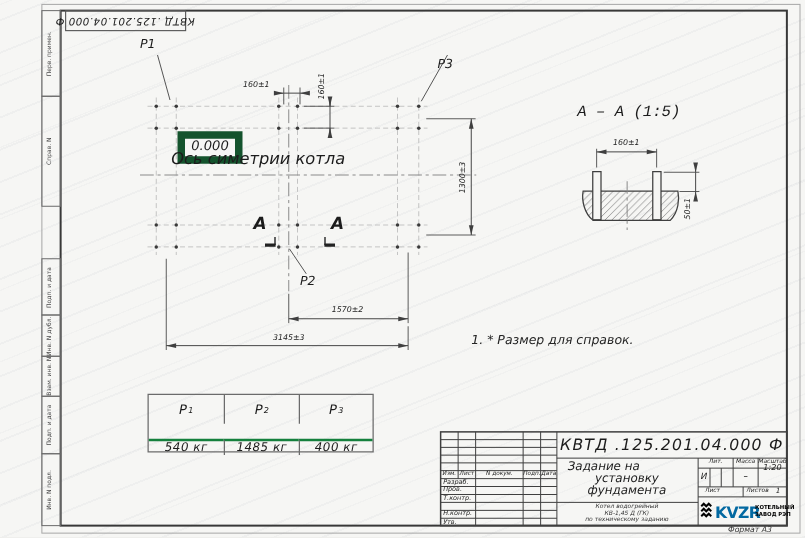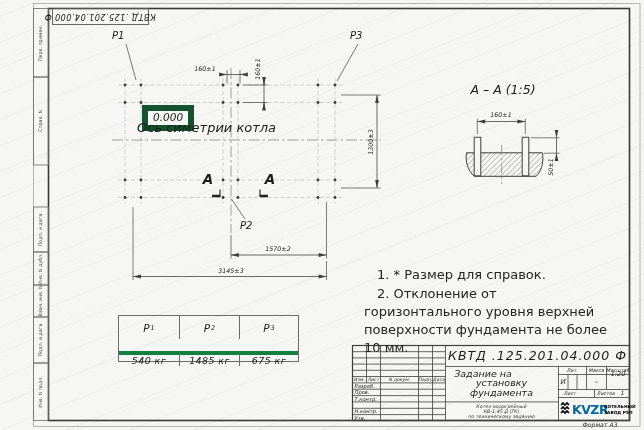--- a/index.html
+++ b/index.html
@@ -13,26 +13,26 @@
   .ctr{transform:translate(-50%,-50%);}
   .rot{transform:translate(-50%,-50%) rotate(-90deg);}
   .flip{transform:translate(-50%,-50%) rotate(180deg);}
   .upright{font-style:normal;}
   .elev{border:6px solid #14532d;padding:1px 5px 2px 5px;background:rgba(246,246,244,.85);}
   .loadtable{position:absolute;left:118px;top:315px;width:179px;height:45px;
              border:1px solid #6b6b6b;display:grid;
              grid-template-columns:60px 60px 1fr;grid-template-rows:23px 1fr;}
   .lt-cell{display:flex;align-items:center;justify-content:center;font-style:italic;color:#1c1c1c;}
   .lt-cell.c2,.lt-cell.c3{border-left:1px solid #6b6b6b;}
-  .lt-cell.r2{border-top:4px solid #15803d;margin-top:12px;}
+  .lt-cell.r2{border-top:2px solid #15803d;margin-top:12px;}
   .lt-head{font-size:10.5px;}
   .lt-head sub{font-size:6.5px;margin-left:1px;}
   .lt-val{font-size:9.5px;letter-spacing:.4px;}
   .notes{position:absolute;left:364px;top:266px;width:254px;color:#242424;}
-  .notes p{margin:0 0 1px 0;font-size:13px;line-height:1.38;text-indent:13px;}
+  .notes p{margin:0 0 1px 0;font-size:10px;font-style:italic;line-height:1.38;text-indent:13px;}
   .logo-kvzr{position:absolute;left:572px;top:402px;font-size:12.5px;font-weight:900;
              letter-spacing:-.5px;color:#0369a1;font-style:normal;}
   .logo-cap{position:absolute;left:604px;top:404px;font-size:4.3px;font-weight:bold;
             color:#000;font-style:normal;line-height:1.35;}
 </style>
 </head>
 <body>
 
 <div class="sheet">
 
@@ -175,59 +175,58 @@
 
   <div class="t rot upright" style="left:41px;top:43px;font-size:4.8px;color:#4a4a4a;">Перв. примен.</div>
   <div class="t rot upright" style="left:41px;top:121px;font-size:4.8px;color:#4a4a4a;">Справ. N</div>
   <div class="t rot upright" style="left:41px;top:229.5px;font-size:4.8px;color:#4a4a4a;">Подп. и дата</div>
   <div class="t rot upright" style="left:41px;top:268.5px;font-size:4.8px;color:#4a4a4a;">Инв. N дубл.</div>
   <div class="t rot upright" style="left:41px;top:301px;font-size:4.8px;color:#4a4a4a;">Взам. инв. N</div>
   <div class="t rot upright" style="left:41px;top:340px;font-size:4.8px;color:#4a4a4a;">Подп. и дата</div>
   <div class="t rot upright" style="left:41px;top:391.5px;font-size:4.8px;color:#4a4a4a;">Инв. N подл.</div>
 
   <div class="t" style="left:112px;top:31px;font-size:10px;">P1</div>
-  <div class="t" style="left:350px;top:31px;font-size:10px;">P3</div>
+  <div class="t" style="left:350px;top:47px;font-size:10px;">P3</div>
   <div class="t" style="left:240px;top:221px;font-size:10px;">P2</div>
   <div class="t elev" style="left:142px;top:105px;font-size:10.5px;">0.000</div>
   <div class="t" style="left:137px;top:121px;font-size:13px;">Ось симетрии котла</div>
 
   <div class="t ctr" style="left:205px;top:69px;font-size:6.3px;">160±1</div>
   <div class="t rot" style="left:257.5px;top:69px;font-size:6.3px;">160±1</div>
   <div class="t rot" style="left:370.5px;top:141.5px;font-size:6.3px;">1300±3</div>
   <div class="t ctr" style="left:278px;top:248.5px;font-size:6.3px;">1570±2</div>
   <div class="t ctr" style="left:231px;top:270.5px;font-size:6.3px;">3145±3</div>
 
   <div class="t ctr" style="left:208px;top:180px;font-size:13.5px;font-weight:bold;">А</div>
   <div class="t ctr" style="left:270px;top:180px;font-size:13.5px;font-weight:bold;">А</div>
 
-  <div class="t ctr" style="left:503px;top:90px;font-size:12.5px;">А – А (1:5)</div>
+  <div class="t ctr" style="left:503px;top:90px;font-size:12.5px;font-family:Liberation Mono, monospace;">А – А (1:5)</div>
   <div class="t ctr" style="left:501px;top:114.5px;font-size:6.3px;">160±1</div>
   <div class="t rot" style="left:550.5px;top:167px;font-size:6.3px;">50±1</div>
 
   <div class="loadtable">
     <div class="lt-cell lt-head c1">
         <span>P</span>
         <sub>1</sub>
       </div>
     <div class="lt-cell lt-head c2">
         <span>P</span>
         <sub>2</sub>
       </div>
     <div class="lt-cell lt-head c3">
         <span>P</span>
         <sub>3</sub>
       </div>
     <div class="lt-cell lt-val r2 c1">540 кг</div>
     <div class="lt-cell lt-val r2 c2">1485 кг</div>
-    <div class="lt-cell lt-val r2 c3">675 кг</div>
+    <div class="lt-cell lt-val r2 c3">400 кг</div>
   </div>
 
   <div class="notes">
     <p>1. * Размер для справок.</p>
-    <p>2. Отклонение от горизонтального уровня верхней поверхности фундамента не более 10 мм.</p>
   </div>
 
   <div class="t ctr" style="left:537.5px;top:356px;font-size:12.5px;letter-spacing:1px;">КВТД .125.201.04.000 Ф</div>
   <div class="t ctr" style="left:483px;top:373.5px;font-size:9.5px;">Задание на</div>
   <div class="t ctr" style="left:501.5px;top:383px;font-size:9.5px;">установку</div>
   <div class="t ctr" style="left:501.5px;top:392.5px;font-size:9.5px;font-style:italic;">фундамента</div>
   <div class="t ctr" style="left:501.5px;top:406.5px;font-size:4.8px;color:#333;">Котел водогрейный</div>
   <div class="t ctr" style="left:501.5px;top:411.5px;font-size:4.8px;color:#333;">КВ-1,45 Д (ГК)</div>
   <div class="t ctr" style="left:501.5px;top:416.5px;font-size:4.8px;color:#333;">по техническому заданию</div>
 

